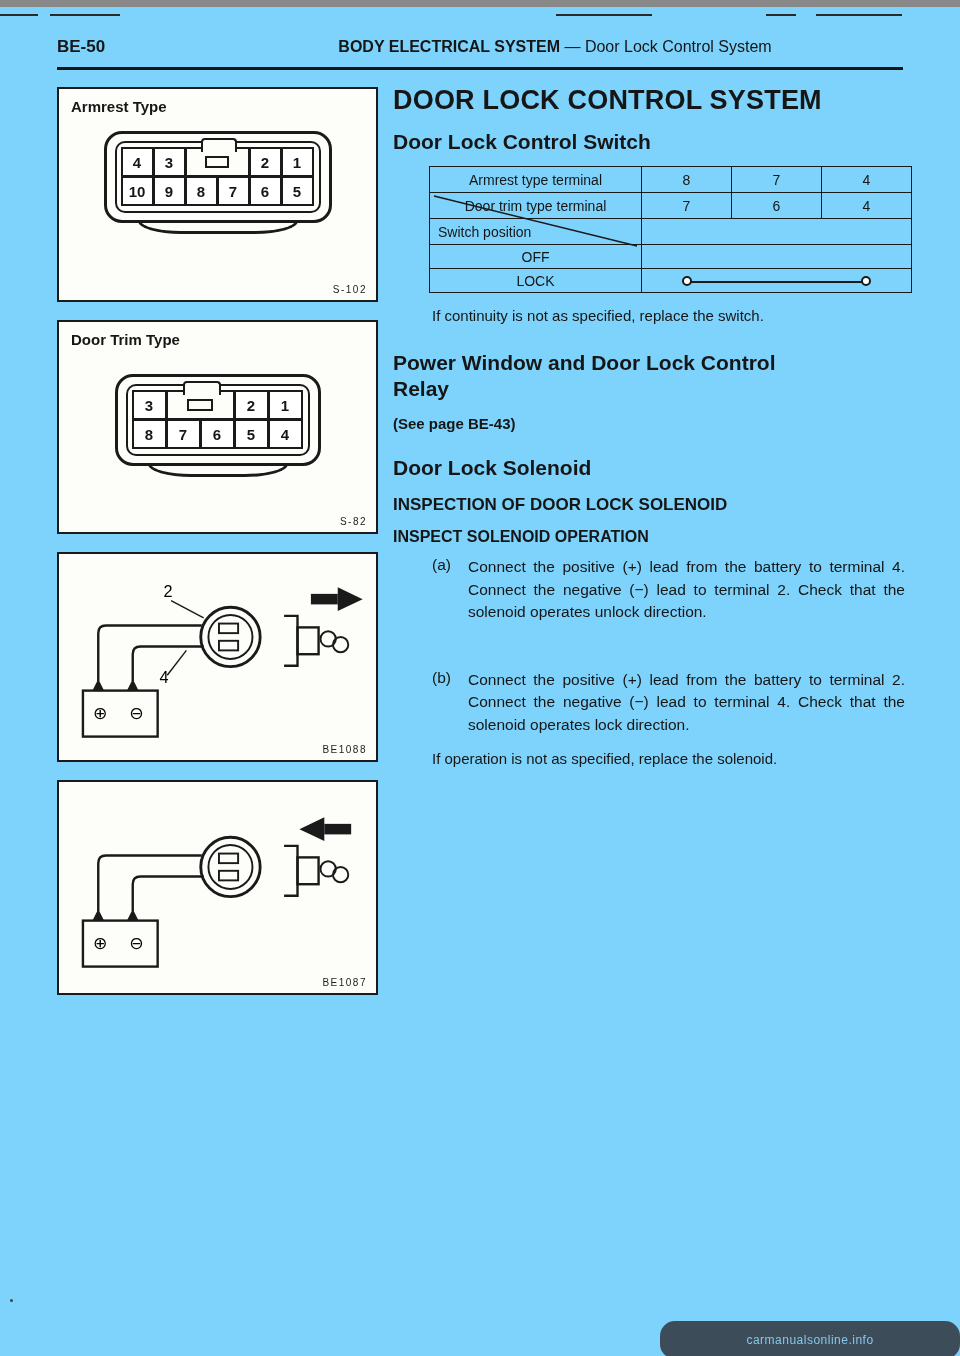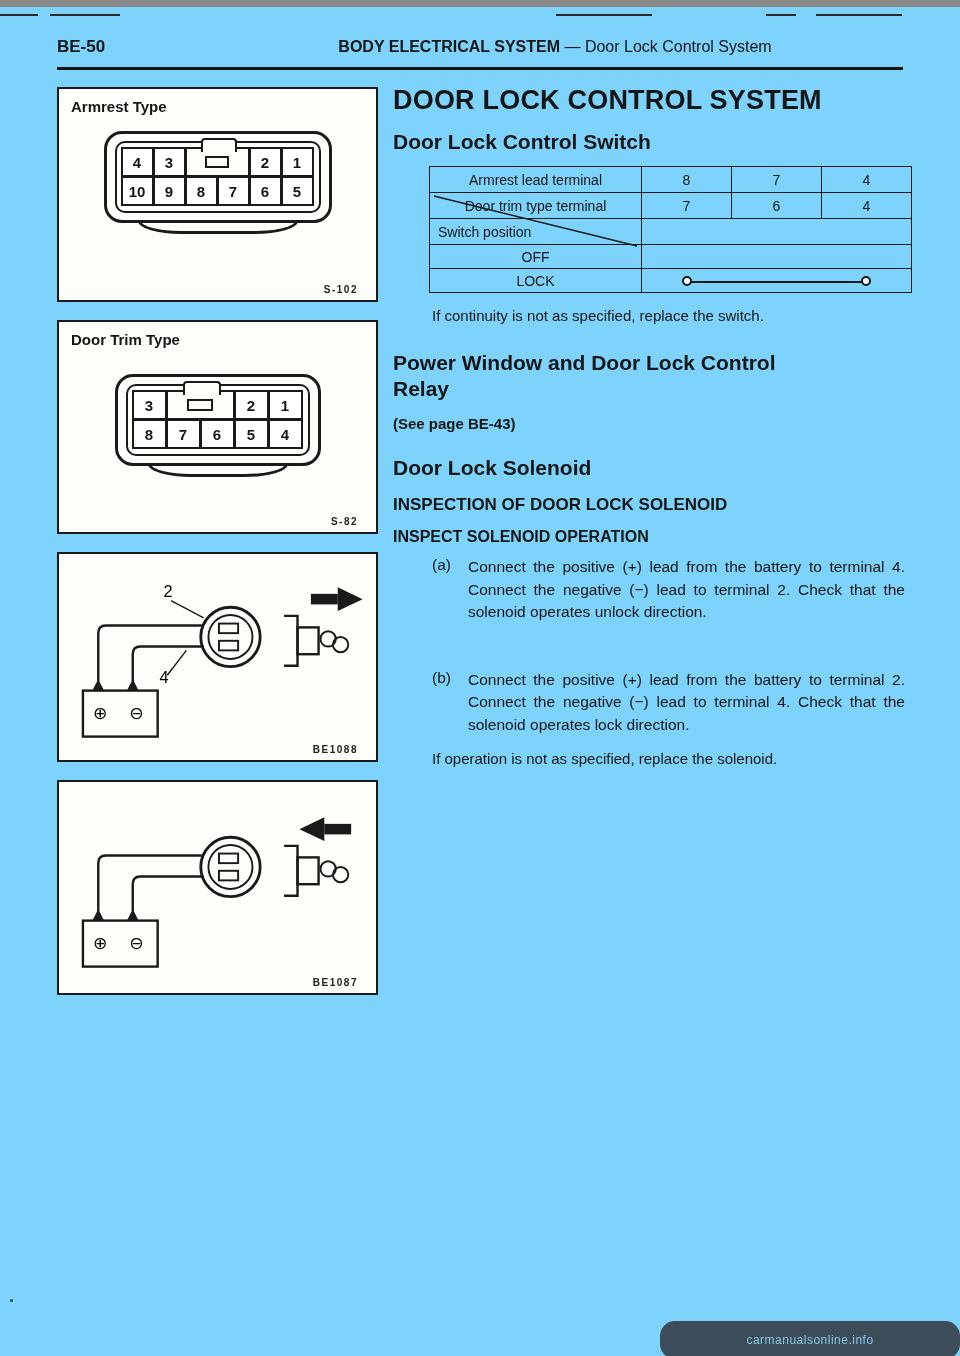--- a/index.html
+++ b/index.html
@@ -17,21 +17,21 @@
   
   .pageheader { position:absolute; left:57px; top:30px; width:846px; display:flex; align-items:baseline; }
   .page-code { font-weight:bold; font-size:17px; width:150px; }
   .header-title { flex:1; text-align:center; font-size:16px; }
   .header-title b { font-weight:bold; }
   .headrule { position:absolute; left:57px; top:60px; width:846px; height:3px; background:#151515; }
 
   
   .figbox { position:absolute; left:57px; width:321px; border:2px solid #1a1a1a; background:#fdfdfa; }
   .figtitle { position:absolute; left:12px; top:9px; font-weight:bold; font-size:15px; }
-  .figref { position:absolute; right:18px; bottom:5px; font-size:10px; letter-spacing:1.5px; color:#222;font-weight:bold; }
+  .figref { position:absolute; right:9px; bottom:5px; font-size:10px; letter-spacing:1.5px; color:#222; }
   .figcenter { display:flex; flex-direction:column; align-items:center; }
 
   
   .connshell { border:3px solid #1a1a1a; border-radius:18px; padding:7px 8px; background:#fdfdfa; }
   .connshell-inner { border:2px solid #1a1a1a; border-radius:10px; padding:5px; }
   .pingrid { display:grid; }
   .cols6 { grid-template-columns:repeat(6,32px); }
   .cols5 { grid-template-columns:repeat(5,34px); }
   .pin {
     height:30px; border:2px solid #1a1a1a; margin:-1px 0 0 -1px; background:#fff;
@@ -236,21 +236,21 @@
     <h1 class="main-title">DOOR LOCK CONTROL SYSTEM</h1>
 
     <h2 class="h2">Door Lock Control Switch</h2>
 
 
 
     <div class="ttable-wrap">
       <table class="ttable">
         <tbody>
             <tr class="hrow">
-          <td class="lab">Armrest lead terminal</td>
+          <td class="lab">Armrest type terminal</td>
           <td class="val">8</td>
           <td class="val">7</td>
           <td class="val">4</td>
         </tr>
         <tr class="hrow">
           <td class="lab">Door trim type terminal</td>
           <td class="val">7</td>
           <td class="val">6</td>
           <td class="val">4</td>
         </tr>

